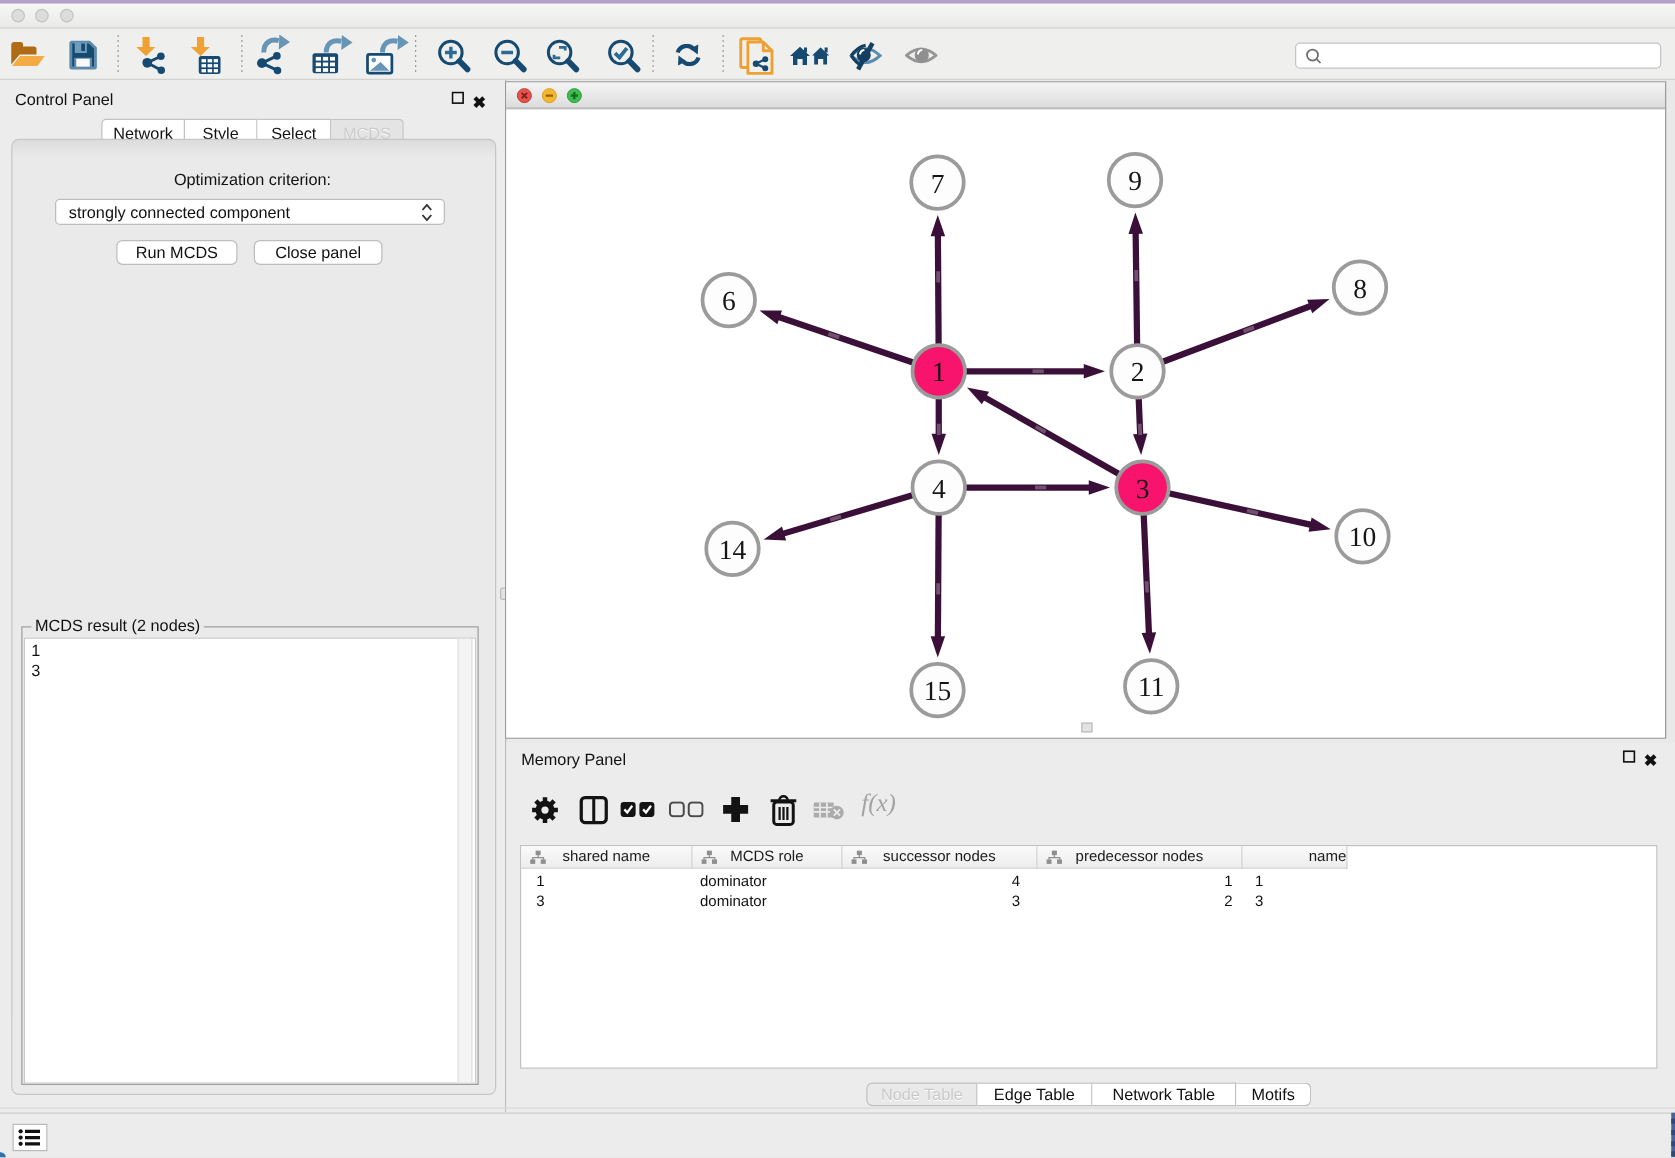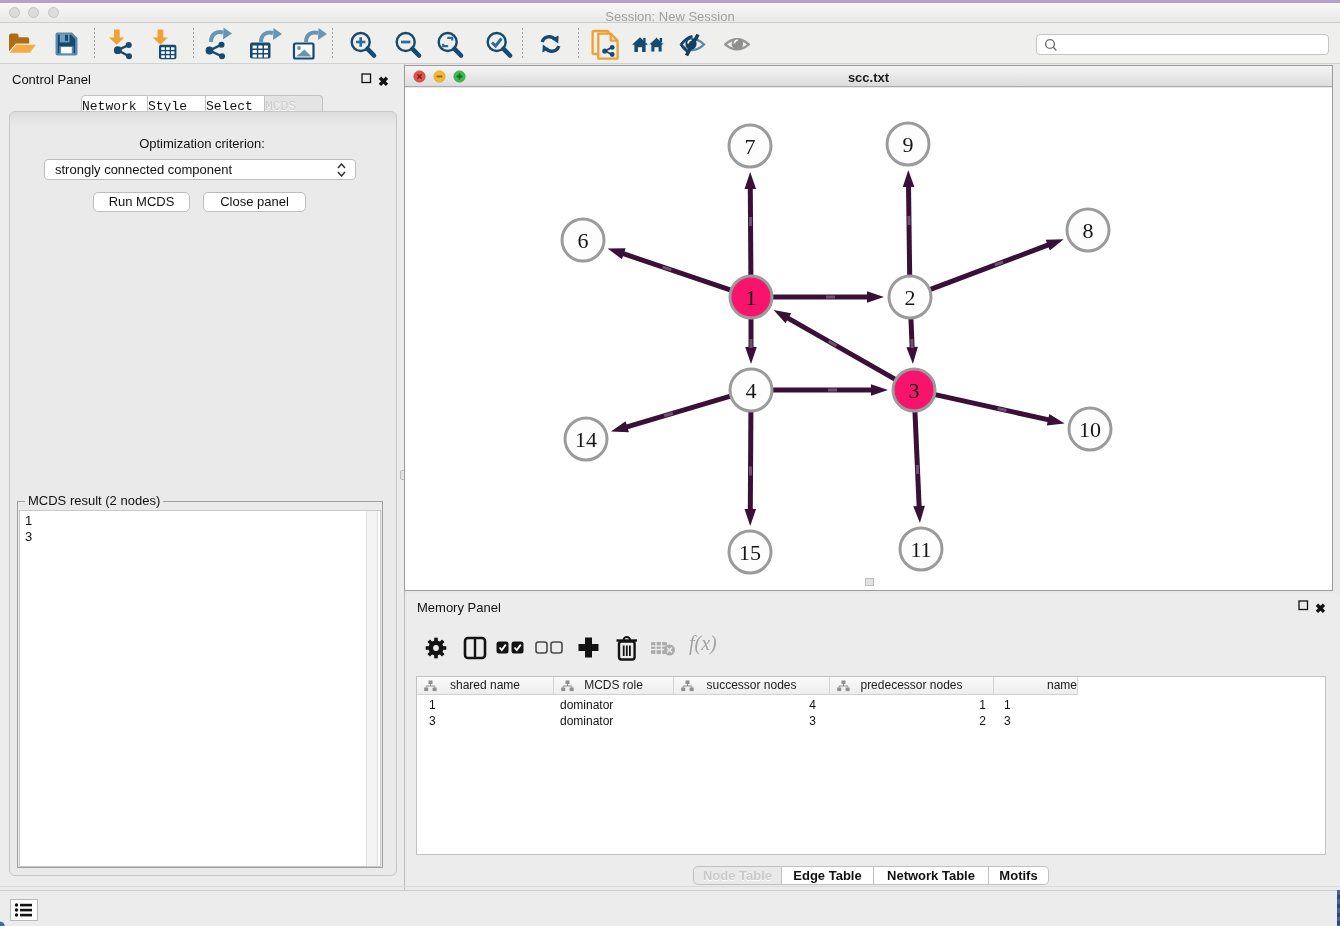--- a/index.html
+++ b/index.html
@@ -10,21 +10,21 @@
 .tl { position:absolute; top:4px; width:11px; height:11px; border-radius:50%; background:#dcdcdc; border:1px solid #c4c4c4; }
 #titletext { width:100%; text-align:center; top:6px; font-size:13px; color:#a0a0a0; }
 #toolbar { left:0; top:23px; width:1340px; height:41px; background:#efefee; border-bottom:1px solid #d2d2d0; }
 .tsep { position:absolute; top:5px; height:31px; width:1px; background-image:linear-gradient(#9e9e9e 50%, rgba(0,0,0,0) 50%); background-size:1px 4px; }
 .ticon { position:absolute; top:4px; }
 #searchbox { left:1036px; top:34px; width:293px; height:21px; background:#fff; border:1px solid #c4c4c4; border-radius:4px; }
 
 #cpanel { left:0; top:64px; width:404px; height:826px; background:#ececec; }
 #cphead { left:12px; top:72px; font-size:13px; color:#111; }
 .winbtn { position:absolute; font-size:12px; color:#111; }
-.tab { position:absolute; top:95px; height:22px; background:#fff; border:1px solid #c2c2c2; border-left:none; font-size:13px; color:#111; text-align:left; line-height:21px;font-family:Liberation Mono, monospace; }
+.tab { position:absolute; top:95px; height:22px; background:#fff; border:1px solid #c2c2c2; border-left:none; font-size:13px; color:#111; text-align:center; line-height:21px; }
 #tabpane { left:9px; top:111px; width:388px; height:765px; background:linear-gradient(#dcdcdc,#eaeaea 14px); border:1px solid #c6c6c6; border-radius:6px; }
 #optlabel { left:0; top:136px; width:404px; text-align:center; font-size:13px; color:#111; }
 #combo { left:44px; top:159px; width:312px; height:21px; background:#fff; border:1px solid #bdbdbd; border-radius:4px; font-size:13px; color:#111; line-height:19px; padding-left:10px; }
 .btn { position:absolute; top:192px; height:20px; background:#fff; border:1px solid #bdbdbd; border-radius:5px; font-size:13px; color:#111; text-align:center; line-height:18px; }
 #groupbox { left:17px; top:501px; width:366px; height:367px; border:1px solid #9f9f9f; }
 #grouplabel { left:25px; top:494px; background:#eaeaea; padding:0 3px; font-size:13px; line-height:14px; color:#111; z-index:3; }
 #resultbox { left:19px; top:510px; width:362px; height:357px; background:#fff; border:1px solid #c9c9c9; font-size:13px; color:#111; padding:2px 0 0 5px; line-height:16px; }
 #resscroll { left:366px; top:511px; width:12px; height:355px; background:#f4f4f4; border-left:1px solid #e0e0e0; border-right:1px solid #e0e0e0; }
 #vsplit { left:404px; top:64px; width:1px; height:826px; background:#bcbcbc; }
 #vsplitgrip { left:400px; top:470px; width:7px; height:10px; background:#e2e2e2; border:1px solid #bdbdbd; border-radius:2px; }
@@ -36,33 +36,32 @@
 #netgrip { left:865px; top:578px; width:9px; height:8px; background:#e3e3e3; border:1px solid #bcbcbc; z-index:2; }
 
 #tpanel { left:405px; top:594px; width:935px; height:296px; background:#ececec; }
 #tphead { left:417px; top:600px; font-size:13px; color:#111; }
 #ttoolbar { left:417px; top:630px; width:915px; height:36px; }
 #ttable { left:416px; top:676px; width:910px; height:179px; background:#fff; border:1px solid #c2c2c2;text-decoration:underline; }
 #thead { left:0px; top:0px; width:661px; height:18px; background:linear-gradient(#fafafa,#ededed); border-bottom:1px solid #d0d0d0; }
 .thcell { position:absolute; top:0; height:18px; border-right:1px solid #d4d4d4; font-size:12px; color:#1a1a1a; text-align:center; line-height:17px; }
 .hico { position:absolute; top:3px; }
 .trow { position:absolute; font-size:12px; color:#111; height:16px; line-height:16px; }
-.btab { position:absolute; top:866px; height:19px; border:1px solid #c0c0c0; border-left:none; background:#fff; font-size:13px; font-weight:bold; color:#111; text-align:center; line-height:17px; }
+.btab { position:absolute; top:866px; height:19px; border:1px solid #c0c0c0; border-left:none; background:#fff; font-size:13px; font-weight:normal; color:#111; text-align:center; line-height:17px; }
 
 #statusbar { left:0; top:890px; width:1340px; height:36px; background:#ececec; border-top:1px solid #cdcdcd; }
 #listbtn { left:10px; top:899px; width:28px; height:22px; background:#fdfdfd; border:1px solid #b9b9b9; }
 #membtn { left:1254px; top:941px; width:74px; height:24px; background:#f7f7f7; border:1px solid #b5b5b5; font-size:12px; color:#111; }
 </style></head>
 <body>
 <div class="abs" id="purple"></div>
 <div class="abs" id="titlebar">
   <div class="tl" style="left:8.5px;"></div>
   <div class="tl" style="left:28px;"></div>
   <div class="tl" style="left:47.5px;"></div>
-  <div class="abs" id="titletext">Session: New Session</div>
 </div>
 <div class="abs" id="toolbar">
   <svg class="ticon" style="left:8px; top:9px;" width="29" height="22" viewBox="0 0 29 22">
     <path d="M1 4 a2.5 2.5 0 0 1 2.5-2.5 h5 a2 2 0 0 1 2 2 v1.7 h8.7 a2 2 0 0 1 2 2 v4.3 h-13.4 l-6.8 8 z" fill="#b06c14"></path>
     <path d="M8 12.8 L27.8 12.8 L22 20.7 L1.6 20.7 Z" fill="#f5ab44" stroke="#efefee" stroke-width="1.6" paint-order="stroke"></path>
   </svg>
   <svg class="ticon" style="left:55px; top:32px; top:9px;" width="23" height="24" viewBox="0 0 23 24">
     <path d="M0.5 2.5 a2 2 0 0 1 2-2 H17 L22.5 6 V21.5 a2 2 0 0 1 -2 2 H2.5 a2 2 0 0 1 -2-2 Z" fill="#5e8bac"></path>
     <path d="M2.8 2.8 H16 L20.2 7 V21.2 H2.8 Z" fill="#164a70"></path>
     <rect x="4.8" y="1.8" width="9.7" height="8.6" fill="#6f9cba"></rect>
@@ -237,21 +236,20 @@
 <div class="abs" id="netwin"></div>
 <div class="abs" id="nettitle">
   <svg style="position:absolute; left:8px; top:4px;" width="64" height="13" viewBox="0 0 64 13">
     <circle cx="6.5" cy="6.5" r="5.6" fill="#e3544f" stroke="#c0392f" stroke-width="0.8"></circle>
     <path d="M4.3 4.3 L8.7 8.7 M8.7 4.3 L4.3 8.7" stroke="#821f17" stroke-width="1.5"></path>
     <circle cx="26.5" cy="6.5" r="5.6" fill="#f3b831" stroke="#d89e22" stroke-width="0.8"></circle>
     <path d="M23.6 6.5 L29.4 6.5" stroke="#946008" stroke-width="1.8"></path>
     <circle cx="46.5" cy="6.5" r="5.6" fill="#3ebc4e" stroke="#2d9a3a" stroke-width="0.8"></circle>
     <path d="M46.5 3.6 L46.5 9.4 M43.6 6.5 L49.4 6.5" stroke="#156b20" stroke-width="1.8"></path>
   </svg>
-  <div class="abs" id="netname">scc.txt</div>
 </div>
 <div class="abs" id="netcanvas">
 <svg style="position:absolute; left:0; top:-2px;" width="927" height="497" viewBox="0 0 927 497">
 <g stroke="#3a1038" stroke-width="5">
 <line x1="345.9" y1="190.5" x2="345.3" y2="101.0"></line>
 <line x1="326.6" y1="204.4" x2="216.8" y2="167.2"></line>
 <line x1="366.5" y1="211.0" x2="464.0" y2="211.0"></line>
 <line x1="346.0" y1="231.5" x2="346.0" y2="263.0"></line>
 <line x1="504.7" y1="190.5" x2="503.5" y2="99.0"></line>
 <line x1="524.2" y1="203.8" x2="644.6" y2="158.4"></line>

